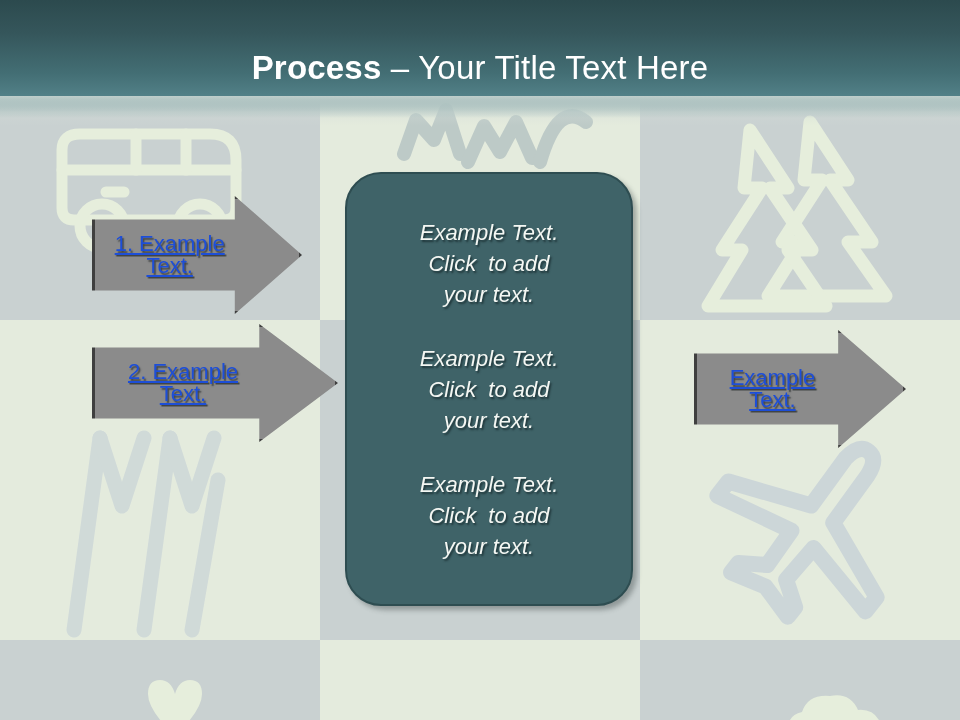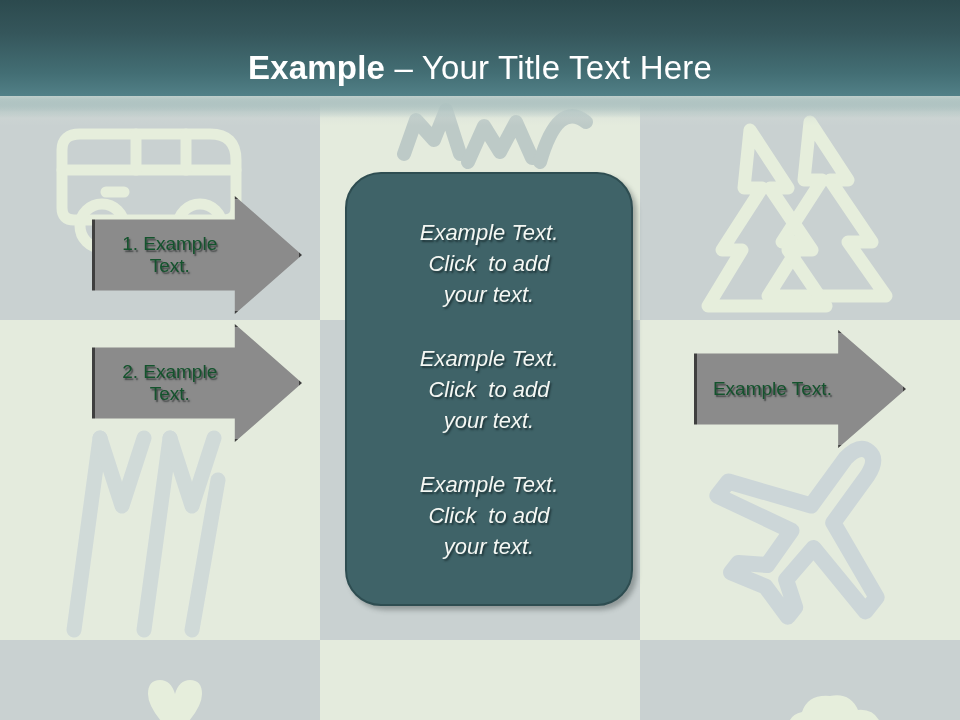--- a/index.html
+++ b/index.html
@@ -85,25 +85,26 @@
     clip-path: polygon(0% 20%, 68% 20%, 68% 0%, 100% 50%, 68% 100%, 68% 80%, 0% 80%);
     filter: drop-shadow(3px 3px 2px rgba(60,70,70,0.35));
   }
   .arrow .label {
     position: absolute;
     left: 6%;
     top: 50%;
     transform: translateY(-50%);
     width: 62%;
     text-align: center;
-    color: #14532d;
-    font-size: 19px;
+    color: #1d4ed8;
+    font-size: 22px;
     line-height: 22px;
     text-shadow: 1.5px 1.5px 1.5px rgba(40,45,45,0.75);
     z-index: 2;
+    text-decoration: underline;
   }
 
   
   #center-panel {
     position: absolute;
     left: 345px;
     top: 172px;
     width: 288px;
     height: 434px;
     background: #3f6368;
@@ -206,29 +207,29 @@
   </div>
 
   <div class="wm" style="left:780px; top:690px;">
     <svg width="120" height="50" viewBox="0 0 120 50">
       <path d="M10,46 Q4,26 22,22 Q28,4 50,6 Q70,2 78,20 Q100,18 104,46 Z" fill="#e6eedc"></path>
     </svg>
   </div>
 
   <div id="header"></div>
   <div id="slide-title">
-    <span class="strong">Example</span><span class="light"> – Your Title Text Here</span>
+    <span class="strong">Process</span><span class="light"> – Your Title Text Here</span>
   </div>
 
   <div class="arrow" style="left:92px; top:196px; width:210px; height:118px;">
     <div class="shape"></div>
     <div class="label">1. Example Text.</div>
   </div>
 
-  <div class="arrow" style="left:92px; top:324px; width:210px; height:118px;">
+  <div class="arrow" style="left:92px; top:324px; width:210px; height:118px;padding-left:36px;">
     <div class="shape"></div>
     <div class="label">2. Example Text.</div>
   </div>
 
 
   <div id="center-panel">
     <div class="panel-block">Example Text.
 Click  to add
 your text.</div>
     <div class="panel-block">Example Text.

